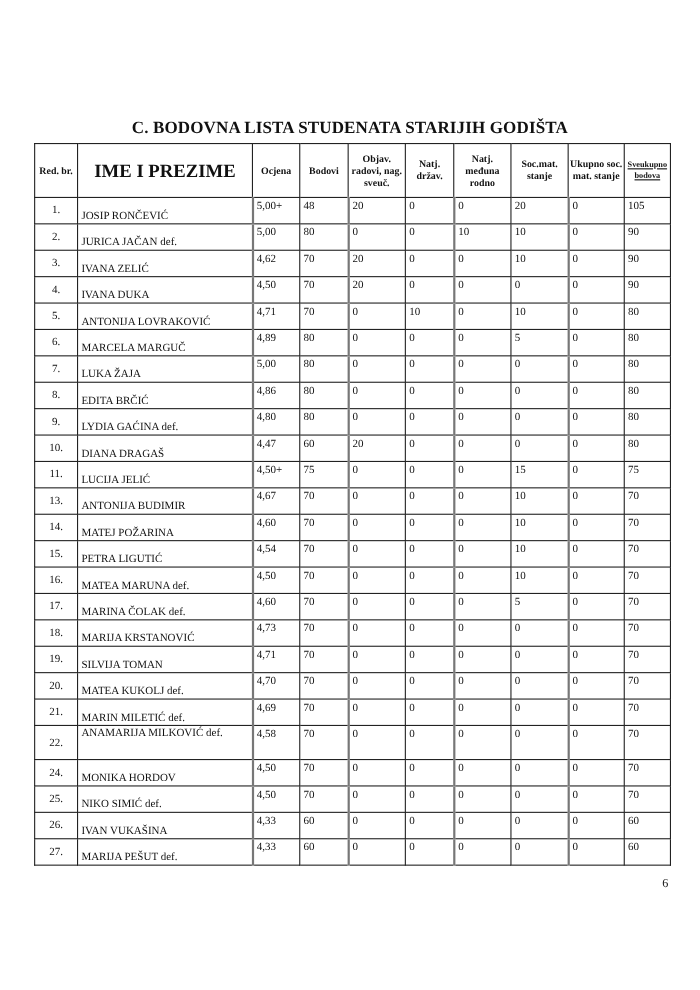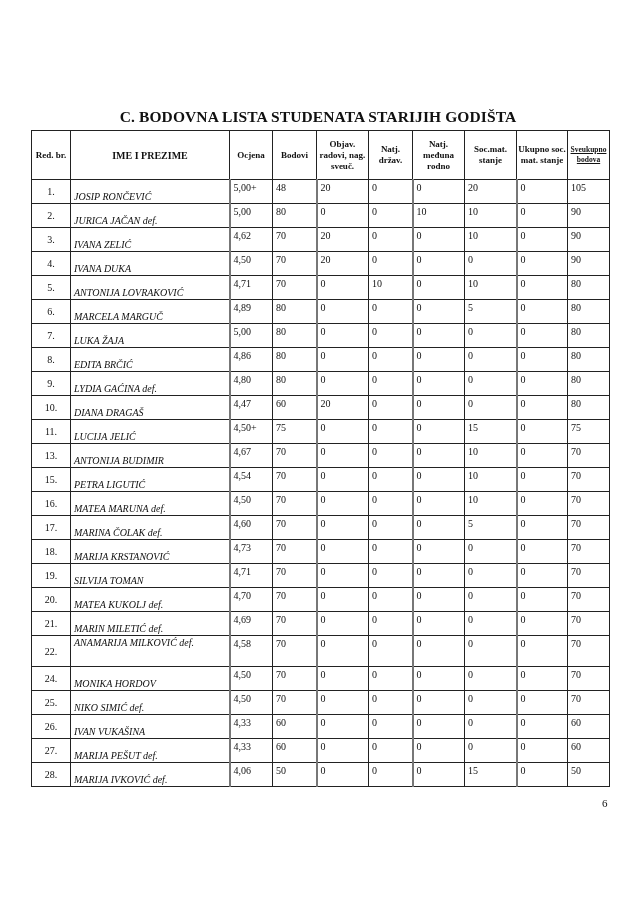--- a/index.html
+++ b/index.html
@@ -5,25 +5,25 @@
   html, body { margin: 0; padding: 0; background: #ffffff; }
   body { width: 636px; height: 900px; position: relative; overflow: hidden;
          font-family: "Liberation Serif", "DejaVu Serif", serif; color: #111; }
   .page-title { position: absolute; top: 96px; left: 0; width: 636px; text-align: center;
          font-weight: bold; font-size: 15.5px; letter-spacing: 0.1px; box-sizing: border-box; margin-top: 12px; }
   table.score { position: absolute; top: 130px; left: 31px; width: 578px;
          border-collapse: collapse; table-layout: fixed; }
   table.score th, table.score td { border: 1px solid #222; }
   table.score th { font-weight: bold; text-align: center; vertical-align: middle;
          font-size: 9px; line-height: 11px; padding: 1px 1px; height: 46px; }
-  table.score th.name-h { font-size: 10px; }
+  table.score th.name-h { font-size: 17px; }
   table.score th.small-h { font-size: 7.5px; line-height: 10px; text-decoration: underline; }
   table.score td { font-size: 10px; height: 20px; vertical-align: top; padding: 2px 3px 0 3px; line-height: 11px; }
   table.score td.rb { text-align: center; vertical-align: middle; padding: 0; }
-  table.score td.nm { vertical-align: bottom; padding-bottom: 1px; white-space: nowrap; overflow: hidden; font-style: italic; }
+  table.score td.nm { vertical-align: bottom; padding-bottom: 1px; white-space: nowrap; overflow: hidden; }
   table.score tr.tall td { height: 28px; }
   table.score tr.tall td.nm { vertical-align: top; white-space: normal; padding-top: 1px; }
   .col-gray { border-left-color: #777 !important; border-left-width: 2px !important; }
   .page-num { position: absolute; top: 797px; left: 602px; font-size: 11px; }
 </style>
 </head>
 <body>
 
 <div class="page-title">C.  BODOVNA LISTA STUDENATA STARIJIH GODIŠTA</div>
 
@@ -193,20 +193,32 @@
         <td class="col-gray">4,67</td>
         <td>70</td>
         <td class="col-gray">0</td>
         <td>0</td>
         <td class="col-gray">0</td>
         <td>10</td>
         <td class="col-gray">0</td>
         <td>70</td>
       </tr>
       <tr>
+        <td class="rb">14.</td>
+        <td class="nm">MATEJ POŽARINA</td>
+        <td class="col-gray">4,60</td>
+        <td>70</td>
+        <td class="col-gray">0</td>
+        <td>0</td>
+        <td class="col-gray">0</td>
+        <td>10</td>
+        <td class="col-gray">0</td>
+        <td>70</td>
+      </tr>
+      <tr>
         <td class="rb">15.</td>
         <td class="nm">PETRA LIGUTIĆ</td>
         <td class="col-gray">4,54</td>
         <td>70</td>
         <td class="col-gray">0</td>
         <td>0</td>
         <td class="col-gray">0</td>
         <td>10</td>
         <td class="col-gray">0</td>
         <td>70</td>
@@ -335,29 +347,17 @@
         <td class="rb">27.</td>
         <td class="nm">MARIJA PEŠUT def.</td>
         <td class="col-gray">4,33</td>
         <td>60</td>
         <td class="col-gray">0</td>
         <td>0</td>
         <td class="col-gray">0</td>
         <td>0</td>
         <td class="col-gray">0</td>
         <td>60</td>
-      </tr>
-      <tr>
-        <td class="rb">28.</td>
-        <td class="nm">MARIJA IVKOVIĆ def.</td>
-        <td class="col-gray">4,06</td>
-        <td>50</td>
-        <td class="col-gray">0</td>
-        <td>0</td>
-        <td class="col-gray">0</td>
-        <td>15</td>
-        <td class="col-gray">0</td>
-        <td>50</td>
       </tr>
     </tbody>
 </table>
 
 <div class="page-num">6</div>
 
 </body></html>

